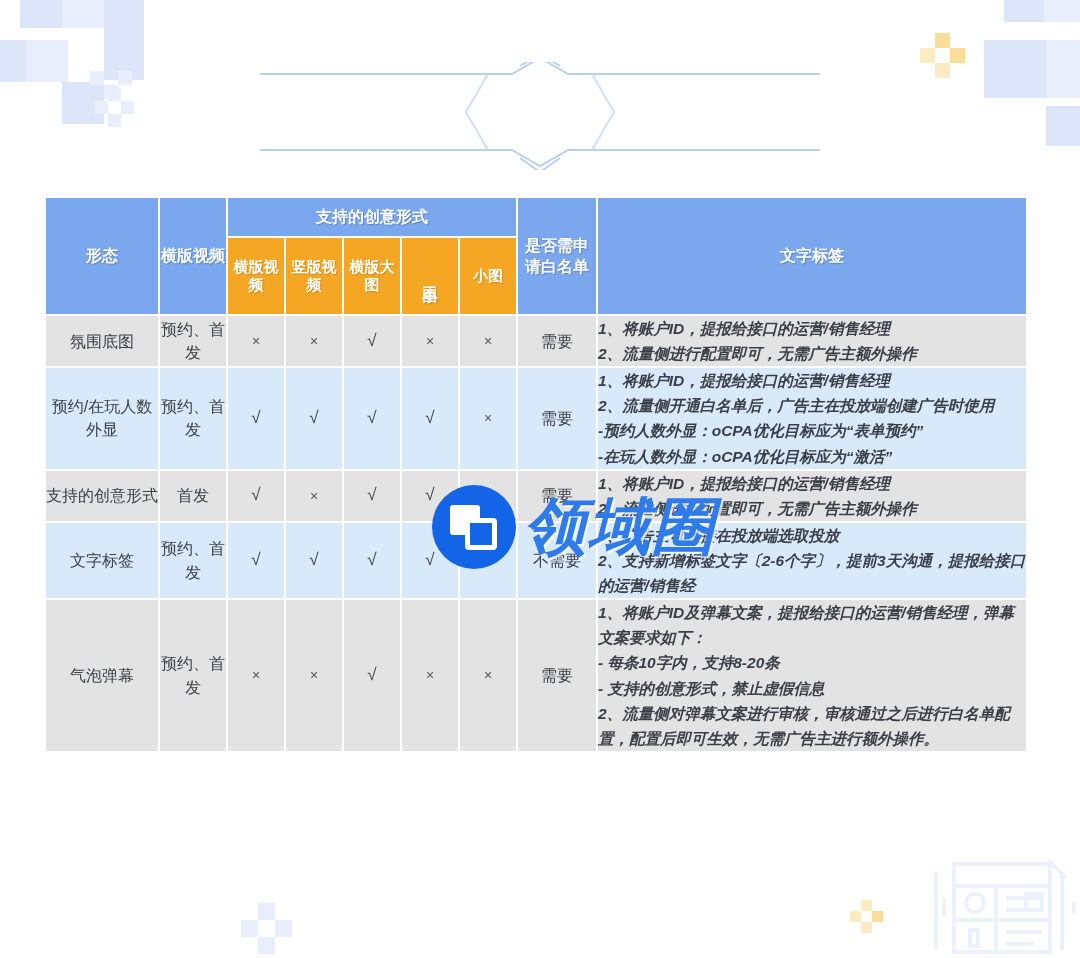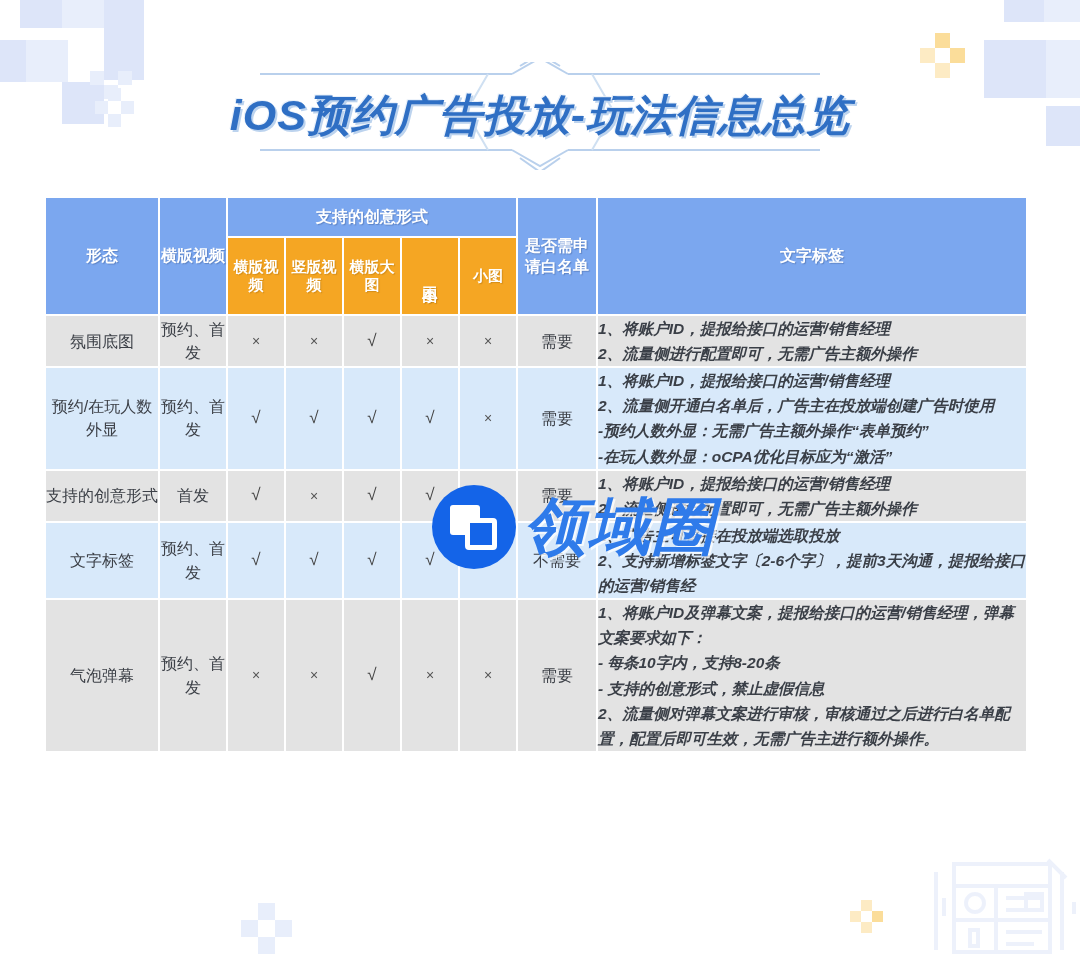--- a/index.html
+++ b/index.html
@@ -200,21 +200,20 @@
         <line x1="40" y1="12" x2="292" y2="12"></line>
         <line x1="348" y1="12" x2="600" y2="12"></line>
         <path d="M300 96 L320 110 L340 96"></path>
         <path d="M292 88 L320 104 L348 88"></path>
         <line x1="40" y1="88" x2="292" y2="88"></line>
         <line x1="348" y1="88" x2="600" y2="88"></line>
         <path d="M268 12 L246 50 L268 88" stroke="#cfe0f2"></path>
         <path d="M372 12 L394 50 L372 88" stroke="#cfe0f2"></path>
       </g>
     </svg>
-    <div id="title-text">iOS预约广告投放-玩法信息总览</div>
   </div>
 
   <table id="table">
     <colgroup>
       <col style="width:112px">
         <col style="width:66px">
       <col style="width:56px">
         <col style="width:56px">
         <col style="width:56px">
       <col style="width:56px">
@@ -272,21 +271,21 @@
           <td class="cell stage">预约、首发</td>
           <td class="cell mark">√</td>
           <td class="cell mark">√</td>
           <td class="cell mark">√</td>
           <td class="cell mark">√</td>
           <td class="cell mark x">×</td>
           <td class="cell whitelist">需要</td>
           <td class="cell flow">
             <span class="ln wrap">1、将账户ID，提报给接口的运营/销售经理</span>
             <span class="ln wrap">2、流量侧开通白名单后，广告主在投放端创建广告时使用</span>
-            <span class="ln wrap">-预约人数外显：无需广告主额外操作“表单预约”</span>
+            <span class="ln wrap">-预约人数外显：oCPA优化目标应为“表单预约”</span>
             <span class="ln wrap">-在玩人数外显：oCPA优化目标应为“激活”</span>
           </td>
         </tr>
         <tr class="row-a">
           <td class="cell name">支持的创意形式</td>
           <td class="cell stage">首发</td>
           <td class="cell mark">√</td>
           <td class="cell mark x">×</td>
           <td class="cell mark">√</td>
           <td class="cell mark">√</td>

